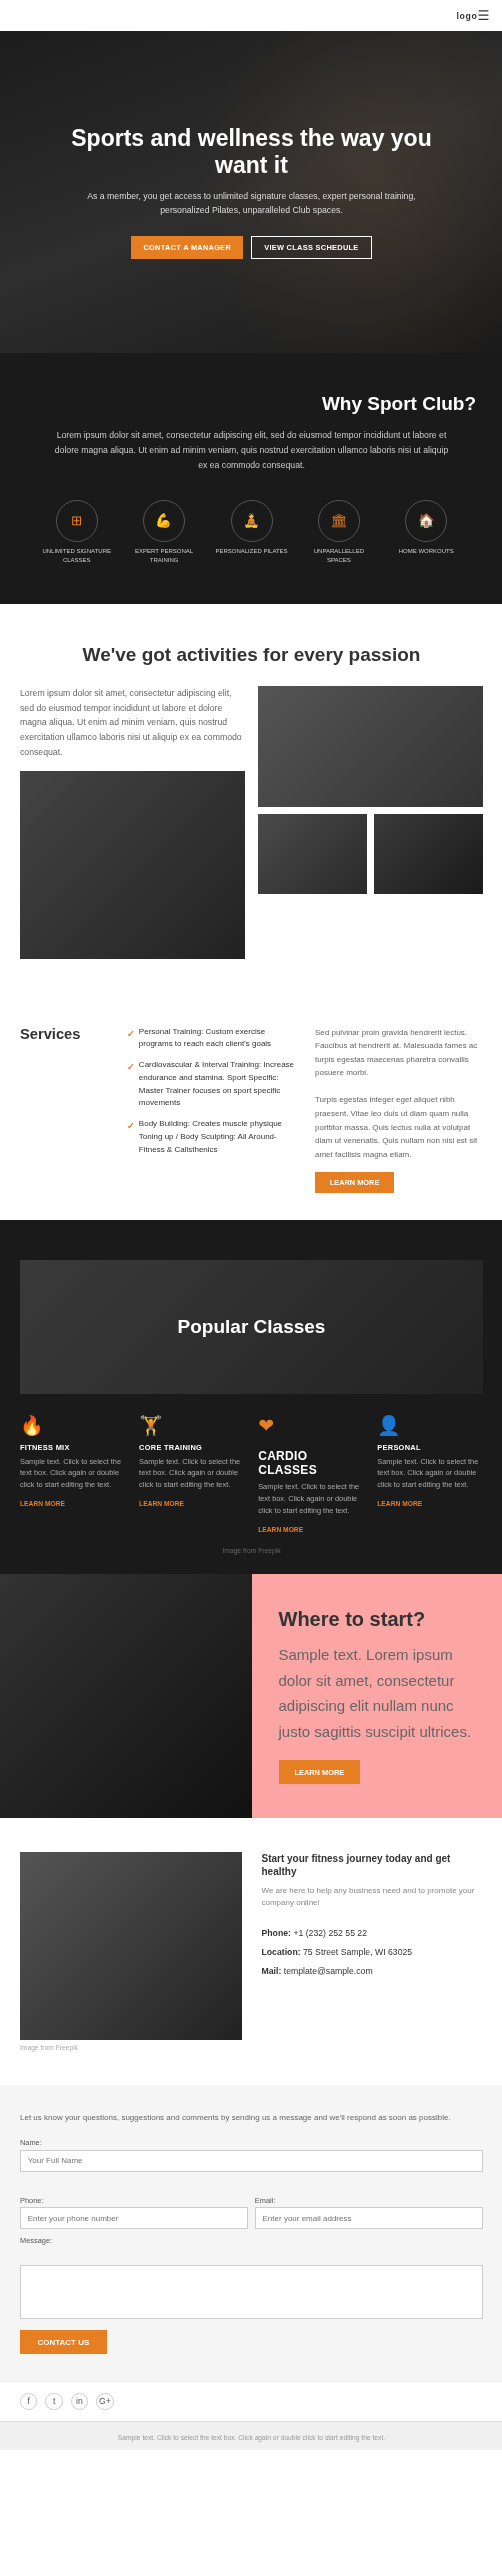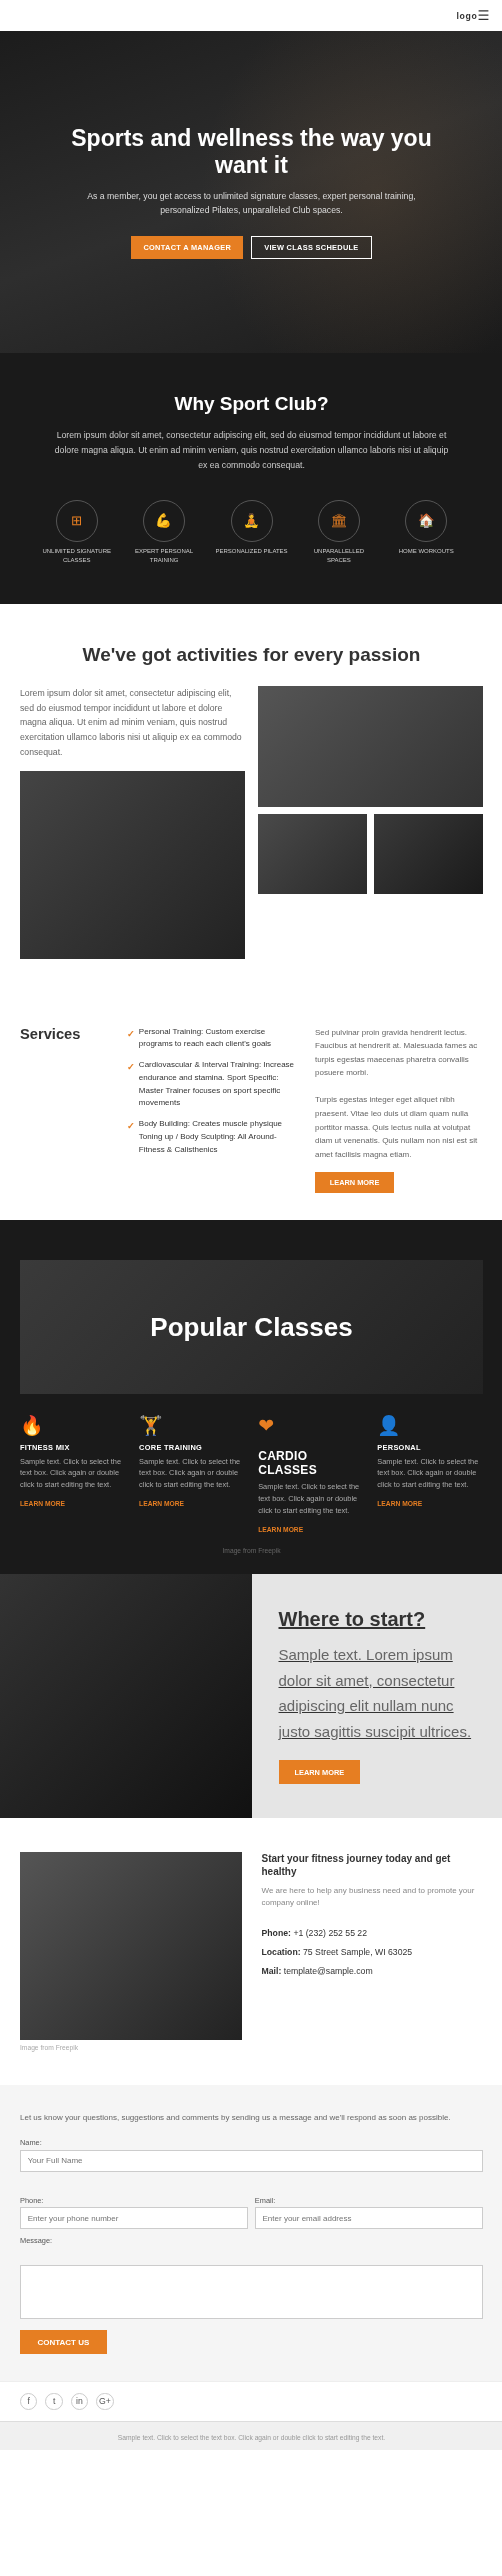--- a/index.html
+++ b/index.html
@@ -27,21 +27,21 @@
     <h1 style="font-size:23px;font-weight:bold;margin-bottom:10.7px;line-height:1.2;">Sports and wellness the way you want it</h1>
     <p style="font-size:8.7px;margin-bottom:17.4px;line-height:1.6;color:#ddd;max-width:335px;margin-left:auto;margin-right:auto;margin-bottom:17.4px;">As a member, you get access to unlimited signature classes, expert personal training, personalized Pilates, unparalleled Club spaces.</p>
     <div style="display:flex;gap:8px;justify-content:center;">
       <button style="background:#e67e22;color:#fff;border:none;padding:7.4px 12px;font-size:7.4px;cursor:pointer;font-weight:bold;text-transform:uppercase;letter-spacing:0.3px;">CONTACT A MANAGER</button>
       <button style="background:transparent;color:#fff;border:1.3px solid #fff;padding:0 12px;font-size:7.4px;cursor:pointer;font-weight:bold;text-transform:uppercase;letter-spacing:0.3px;">VIEW CLASS SCHEDULE</button>
     </div>
   </div>
 </section>
 
 <section style="background:#1a1a1a;color:#fff;text-align:center;padding:40px 27px;">
-  <h2 style="font-size:19px;margin-bottom:13.4px;">Why Sport Club?</h2>
+  <h2 style="font-size:19px;margin-bottom:13.4px;text-align:right;">Why Sport Club?</h2>
   <p style="font-size:8.7px;line-height:1.7;color:#ccc;max-width:402px;margin:0 auto 27px;">Lorem ipsum dolor sit amet, consectetur adipiscing elit, sed do eiusmod tempor incididunt ut labore et dolore magna aliqua. Ut enim ad minim veniam, quis nostrud exercitation ullamco laboris nisi ut aliquip ex ea commodo consequat.</p>
   <div style="display:flex;justify-content:center;gap:13.4px;flex-wrap:wrap;">
     <div style="display:flex;flex-direction:column;align-items:center;gap:5.4px;width:74px;">
       <div style="width:42px;height:42px;border-radius:50%;border:1.3px solid #555;display:flex;align-items:center;justify-content:center;font-size:13.4px;color:#e67e22;">⊞</div>
       <span style="font-size:6px;text-transform:uppercase;color:#ccc;text-align:center;line-height:1.4;">UNLIMITED SIGNATURE CLASSES</span>
     </div>
     <div style="display:flex;flex-direction:column;align-items:center;gap:5.4px;width:74px;">
       <div style="width:42px;height:42px;border-radius:50%;border:1.3px solid #555;display:flex;align-items:center;justify-content:center;font-size:13.4px;color:#e67e22;">💪</div>
       <span style="font-size:6px;text-transform:uppercase;color:#ccc;text-align:center;line-height:1.4;">EXPERT PERSONAL TRAINING</span>
     </div>
@@ -104,21 +104,21 @@
   </div>
   <div>
     <p style="font-size:8px;color:#666;line-height:1.7;margin-bottom:10.7px;">Sed pulvinar proin gravida hendrerit lectus. Faucibus at hendrerit at. Malesuada fames ac turpis egestas maecenas pharetra convallis posuere morbi.<br><br>Turpis egestas integer eget aliquet nibh praesent. Vitae leo duis ut diam quam nulla porttitor massa. Quis lectus nulla at volutpat diam ut venenatis. Quis nullam non nisi est sit amet facilisis magna etiam.</p>
     <button style="background:#e67e22;color:#fff;border:none;padding:6px 14.7px;font-size:7.4px;font-weight:bold;text-transform:uppercase;cursor:pointer;">LEARN MORE</button>
   </div>
 </section>
 
 <section style="background:#1a1a1a;color:#fff;padding:40px 20px 20px;">
 
   <div style="width:100%;height:134px;background:linear-gradient(135deg,#3a3a3a 0%,#222 100%);margin-bottom:20px;display:flex;align-items:center;justify-content:center;position:relative;">
-    <h2 style="font-size:26px;color:#fff;text-align:center;position:relative;z-index:2;">Popular Classes</h2>
+    <h2 style="font-size:19px;color:#fff;text-align:center;position:relative;z-index:2;">Popular Classes</h2>
   </div>
   <div style="display:grid;grid-template-columns:repeat(4,1fr);gap:13.4px;text-align:left;">
 
     <div>
       <div style="font-size:19px;color:#e67e22;margin-bottom:5.4px;">🔥</div>
       <div style="font-size:7.4px;font-weight:bold;text-transform:uppercase;margin-bottom:4px;letter-spacing:0.3px;">FITNESS MIX</div>
       <div style="font-size:7.4px;color:#aaa;line-height:1.6;margin-bottom:5.4px;">Sample text. Click to select the text box. Click again or double click to start editing the text.</div>
       <span style="font-size:6.7px;color:#e67e22;text-transform:uppercase;font-weight:bold;cursor:pointer;">LEARN MORE</span>
     </div>
 
@@ -141,21 +141,21 @@
       <div style="font-size:7.4px;font-weight:bold;text-transform:uppercase;margin-bottom:4px;letter-spacing:0.3px;">PERSONAL</div>
       <div style="font-size:7.4px;color:#aaa;line-height:1.6;margin-bottom:5.4px;">Sample text. Click to select the text box. Click again or double click to start editing the text.</div>
       <span style="font-size:6.7px;color:#e67e22;text-transform:uppercase;font-weight:bold;cursor:pointer;">LEARN MORE</span>
     </div>
   </div>
   <p style="font-size:6.7px;color:#666;margin-top:13.4px;text-align:center;">Image from Freepik</p>
 </section>
 
 <section style="display:grid;grid-template-columns:1fr 1fr;min-height:201px;">
   <div style="background:linear-gradient(135deg,#333 0%,#111 100%);min-height:201px;"></div>
-  <div style="padding:34px 27px;display:flex;flex-direction:column;justify-content:center;background:#e5e5e5;text-decoration:underline;">
+  <div style="padding:34px 27px;display:flex;flex-direction:column;justify-content:center;background:#fca5a5;">
     <h2 style="font-size:20px;margin-bottom:10.7px;">Where to start?</h2>
     <p style="font-size:15px;color:#666;line-height:1.7;margin-bottom:16px;">Sample text. Lorem ipsum dolor sit amet, consectetur adipiscing elit nullam nunc justo sagittis suscipit ultrices.</p>
     <div>
       <button style="background:#e67e22;color:#fff;border:none;padding:7.4px 16px;font-size:7.4px;font-weight:bold;text-transform:uppercase;cursor:pointer;">LEARN MORE</button>
     </div>
   </div>
 </section>
 
 <section style="padding:34px 20px;display:grid;grid-template-columns:1fr 1fr;gap:20px;align-items:start;">
   <div>

